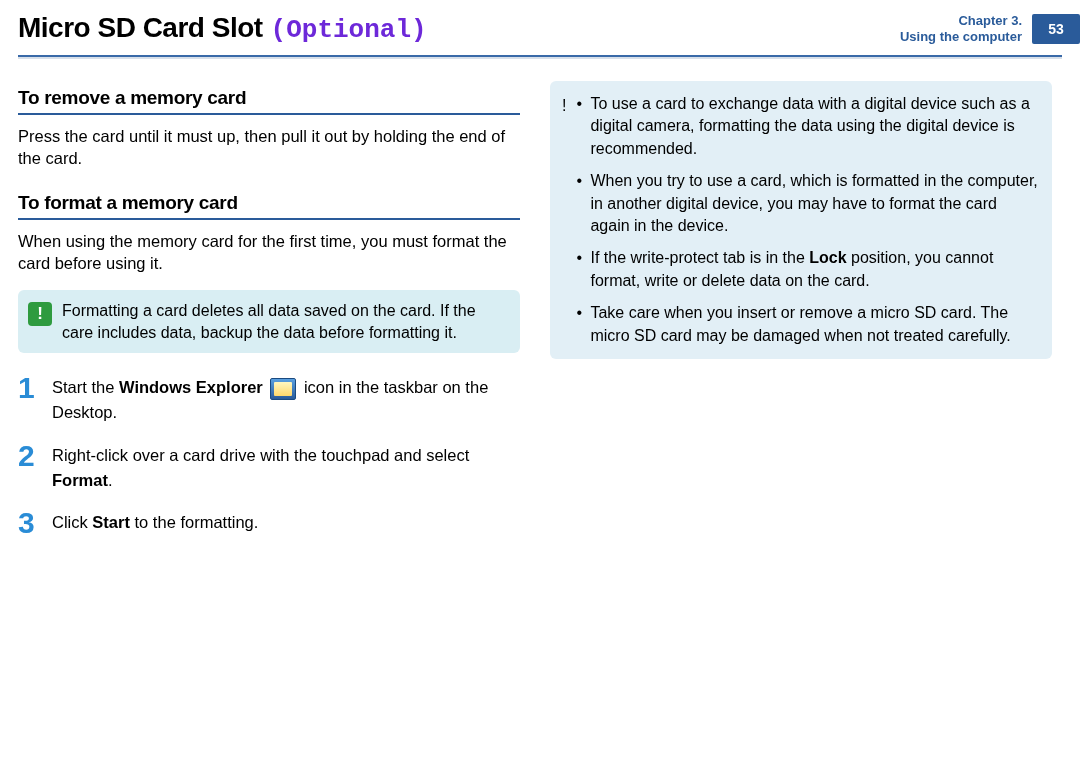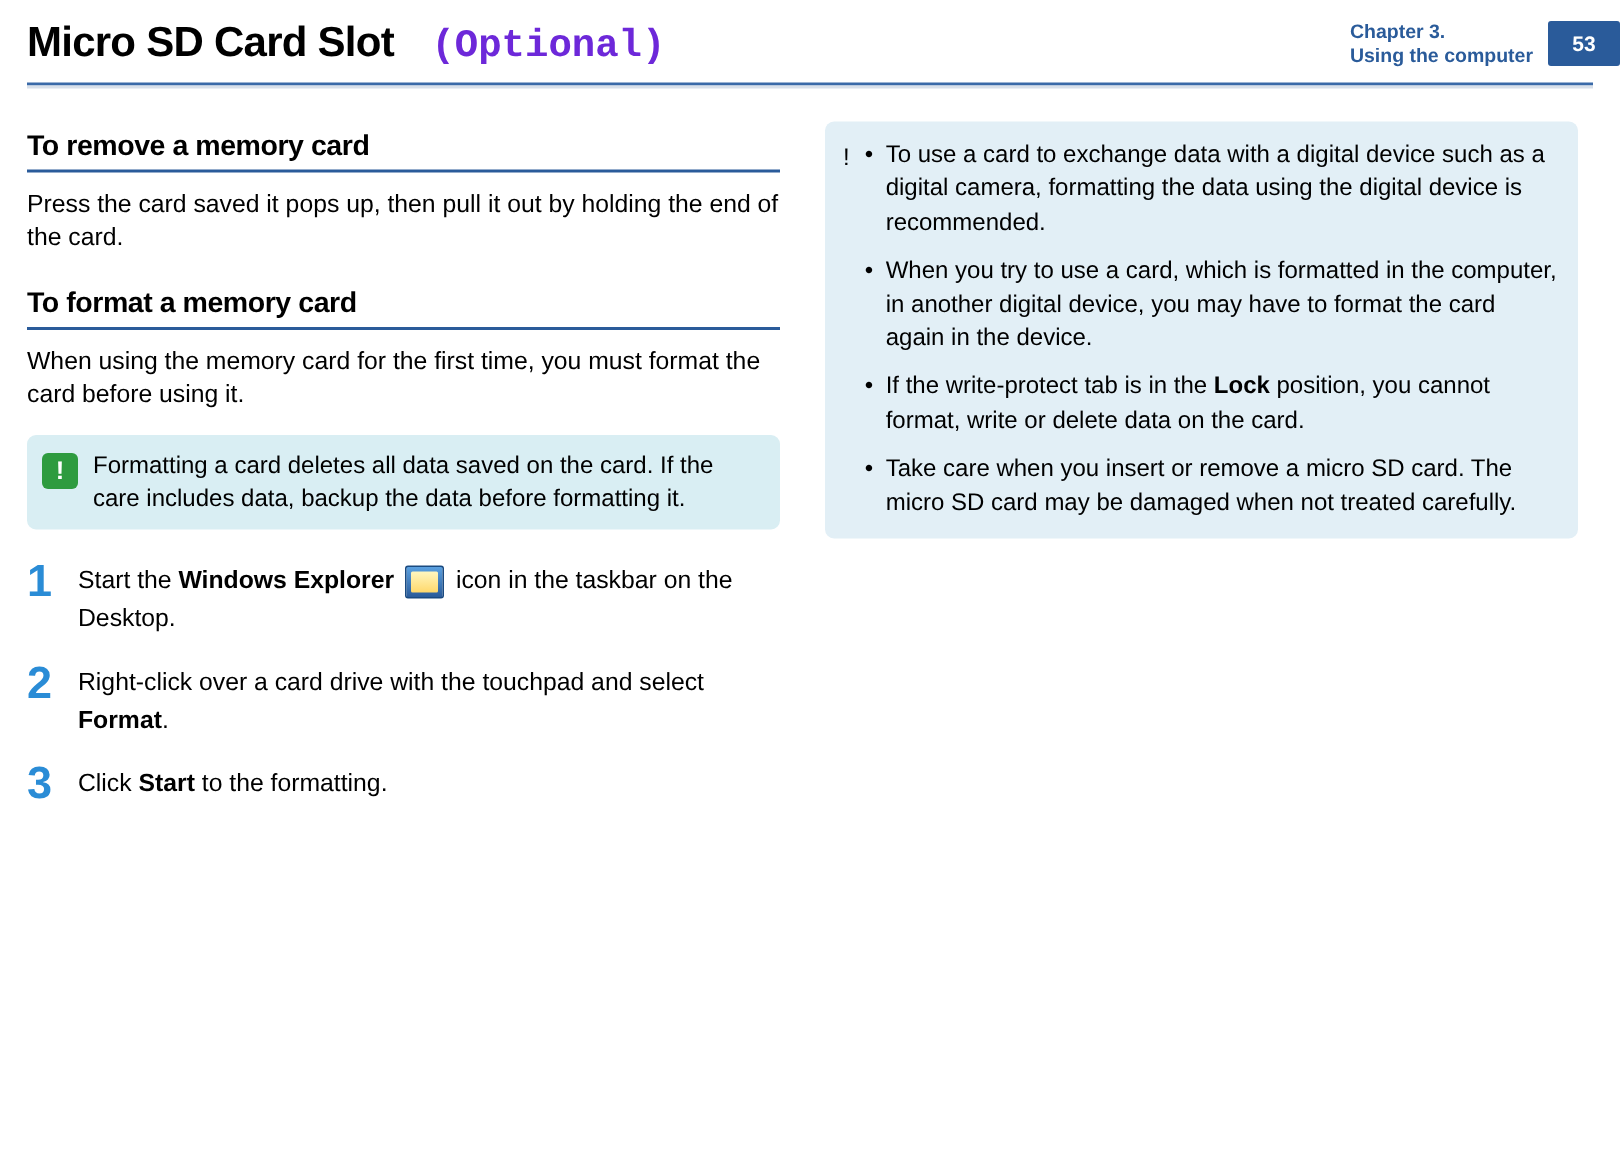--- a/index.html
+++ b/index.html
@@ -11,25 +11,25 @@
       color: #000;
       position: relative;
       overflow: hidden;
     }
     .header {
       display: flex;
       justify-content: space-between;
       align-items: center;
       padding: 12px 0 10px 18px;
     }
-    .title-wrap { display: flex; align-items: baseline; gap: 25px; text-align: center; }
+    .title-wrap { display: flex; align-items: baseline; gap: 8px; text-align: center; }
     .title { font-size: 28px; font-weight: 700; letter-spacing: -0.5px; }
     .optional { font-size: 26px; font-weight: 700; color: #6d28d9; font-family: Liberation Mono, monospace; }
     .header-right { display: flex; align-items: center; gap: 10px; }
-    .chapter-block { color: #2a5b9a; font-weight: 700; font-size: 13px; line-height: 1.2; }
+    .chapter-block { text-align: right; color: #2a5b9a; font-weight: 700; font-size: 13px; line-height: 1.2; }
     .page-badge {
       width: 48px; height: 30px; background: #2a5b9a; color: #fff;
       display: flex; align-items: center; justify-content: center;
       font-weight: 700; font-size: 14px; border-radius: 2px;
     }
     .hr-top {
       border: none; height: 2px; background: #3a6aa8;
       margin: 0 18px 0 18px;
     }
     .hr-top-shadow {
@@ -119,21 +119,21 @@
     </div>
     <div class="page-badge">53</div>
   </div>
 </div>
 <hr class="hr-top">
 <div class="hr-top-shadow"></div>
 
 <div class="columns">
   <div class="col">
     <h2 class="section-h">To remove a memory card</h2>
-    <p class="body-text">Press the card saved it pops up, then pull it out by holding the end of the card.</p>
+    <p class="body-text">Press the card until it must up, then pull it out by holding the end of the card.</p>
 
     <h2 class="section-h" style="margin-top:22px;">To format a memory card</h2>
     <p class="body-text">When using the memory card for the first time, you must format the card before using it.</p>
 
     <div class="callout">
       <div class="callout-icon">!</div>
       <div class="callout-text">Formatting a card deletes all data saved on the card. If the care includes data, backup the data before formatting it.</div>
     </div>
 
     <div class="step">

